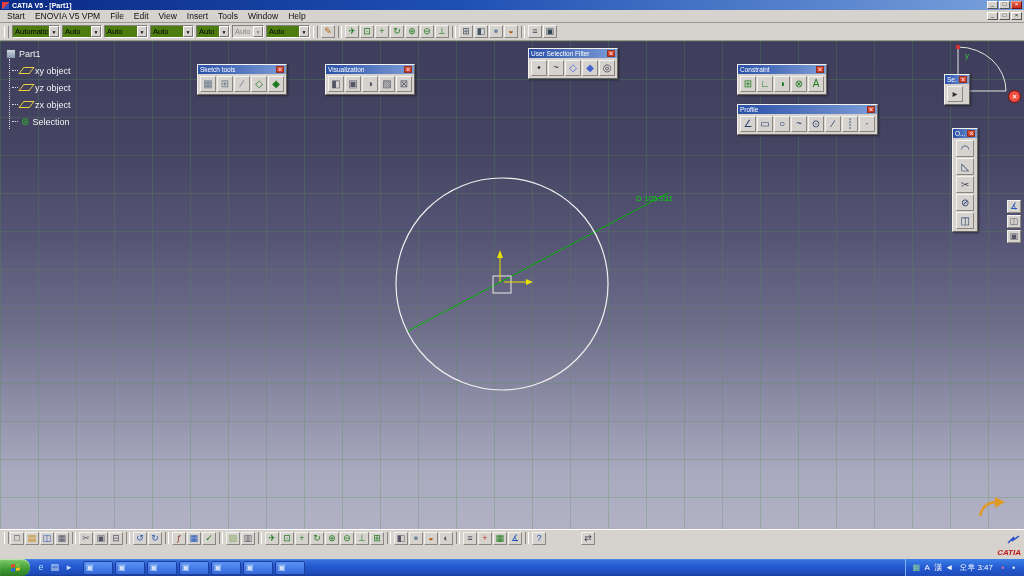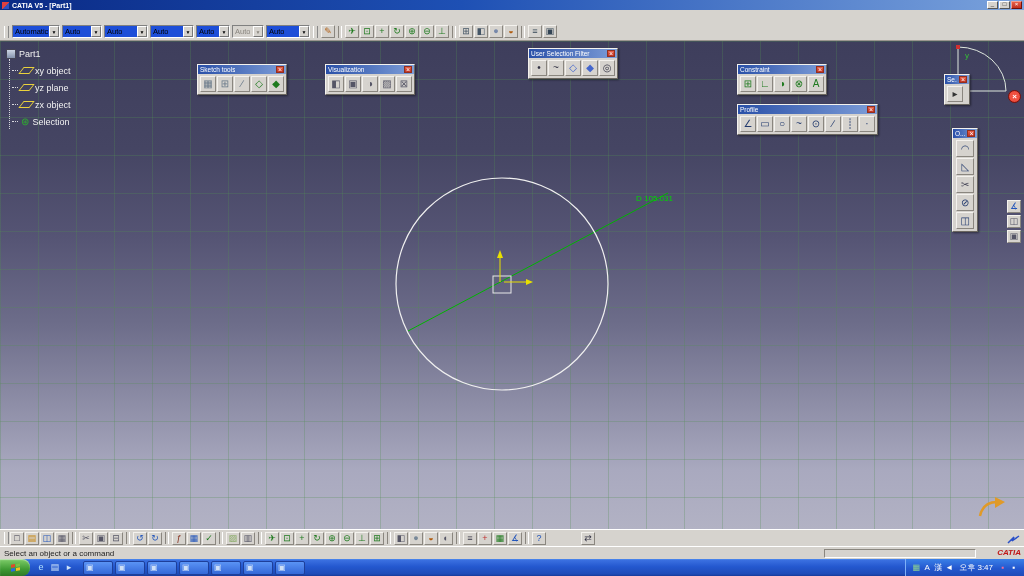--- a/index.html
+++ b/index.html
@@ -23,21 +23,21 @@
   #menubar{position:absolute;left:0;top:10px;width:1024px;height:13px;background:#d6d3ce;
     border-bottom:1px solid #9a968f;display:flex;align-items:center;font-size:8.5px;color:#111;
     padding:0 2px;box-sizing:border-box;}
   .menu-item{padding:0 5px;white-space:nowrap;}
 
   
   #toolbar-top{position:absolute;left:0;top:23px;width:1024px;height:18px;background:#d6d3ce;
     border-bottom:1px solid #9a968f;display:flex;align-items:center;gap:2px;
     padding:0 3px;box-sizing:border-box;}
   .handle{width:3px;height:12px;border-left:1px solid #fff;border-right:1px solid #888;margin:0 1px;flex:0 0 auto;}
-  .combo{display:flex;align-items:center;height:13px;background:#1d4ed8;border:1px solid;
+  .combo{display:flex;align-items:center;height:13px;background:#4d7c0f;border:1px solid;
     border-color:#808080 #fff #fff #808080;font-size:7.5px;padding:0 0 0 2px;box-sizing:border-box;flex:0 0 auto;}
   .combo .cval{white-space:nowrap;overflow:hidden;}
   .combo .arrow{margin-left:auto;width:10px;height:11px;background:#d6d3ce;border:1px solid;
     border-color:#fff #777 #777 #fff;font-size:5px;display:flex;align-items:center;justify-content:center;box-sizing:border-box;}
   .combo.disabled{background:#d6d3ce;color:#8a867f;}
 
   .iconstrip{display:flex;align-items:center;gap:1px;}
   .icon{width:14px;height:13px;display:inline-flex;align-items:center;justify-content:center;
     font-size:9px;line-height:1;background:#d6d3ce;border:1px solid;
     border-color:#f4f2ee #8a867f #8a867f #f4f2ee;box-sizing:border-box;cursor:default;flex:0 0 auto;}
@@ -116,20 +116,36 @@
   <div id="titlebar">
     <span class="app-ico"></span>
     <span class="title-text">CATIA V5 - [Part1]</span>
     <span class="tb-btns">
       <span class="win-btn">_</span>
       <span class="win-btn">□</span>
       <span class="win-btn close">×</span>
     </span>
   </div>
 
+  <div id="menubar">
+    <span class="menu-item">Start</span>
+    <span class="menu-item">ENOVIA V5 VPM</span>
+    <span class="menu-item">File</span>
+    <span class="menu-item">Edit</span>
+    <span class="menu-item">View</span>
+    <span class="menu-item">Insert</span>
+    <span class="menu-item">Tools</span>
+    <span class="menu-item">Window</span>
+    <span class="menu-item">Help</span>
+    <span class="tb-btns">
+      <span class="win-btn">_</span>
+      <span class="win-btn">□</span>
+      <span class="win-btn">×</span>
+    </span>
+  </div>
 
   <div id="toolbar-top">
     <span class="handle"></span>
     <span class="combo" style="width:48px">
       <span class="cval">Automatic</span>
         <span class="arrow">▼</span>
       </span>
     <span class="combo" style="width:40px">
       <span class="cval">Auto</span>
         <span class="arrow">▼</span>
@@ -208,21 +224,21 @@
         <span>Part1</span>
       </div>
       <div class="trow child">
         <span class="stub"></span>
         <span class="plane-ico"></span>
         <span>xy object</span>
       </div>
       <div class="trow child">
         <span class="stub"></span>
         <span class="plane-ico"></span>
-        <span>yz plane</span>
+        <span>yz object</span>
       </div>
       <div class="trow child">
         <span class="stub"></span>
         <span class="plane-ico"></span>
         <span>zx object</span>
       </div>
       <div class="trow child">
         <span class="stub"></span>
         <span class="body-ico">⊛</span>
         <span>Selection</span>
@@ -375,24 +391,20 @@
         <span class="icon" style="color: rgb(51, 51, 68);">≡</span>
         <span class="icon" style="color: rgb(192, 48, 48);">+</span>
         <span class="icon" style="color: rgb(30, 122, 30);">▦</span>
         <span class="icon" style="color: rgb(34, 85, 187);">∡</span>
         <span class="sep"></span>
         <span class="icon" style="color: rgb(34, 85, 187);">?</span>
         <span class="icon" style="color: rgb(51, 51, 68); margin-left: 34px;">⇄</span>
       </span>
   </div>
 
-  <div id="statusbar">
-    <span>Select an object or a command</span>
-    <span class="sunken" style="width:152px;margin-left:auto;margin-right:44px;"></span>
-  </div>
 
   <div id="logo">
     <svg width="14" height="10">
       <polyline points="1,8 7,2 5,6 12,1" stroke="#2a50c8" stroke-width="1.5" fill="none"></polyline>
     </svg>
     <div class="brand">CATIA</div>
   </div>
 
   <div id="taskbar">
     <div class="start-btn">

